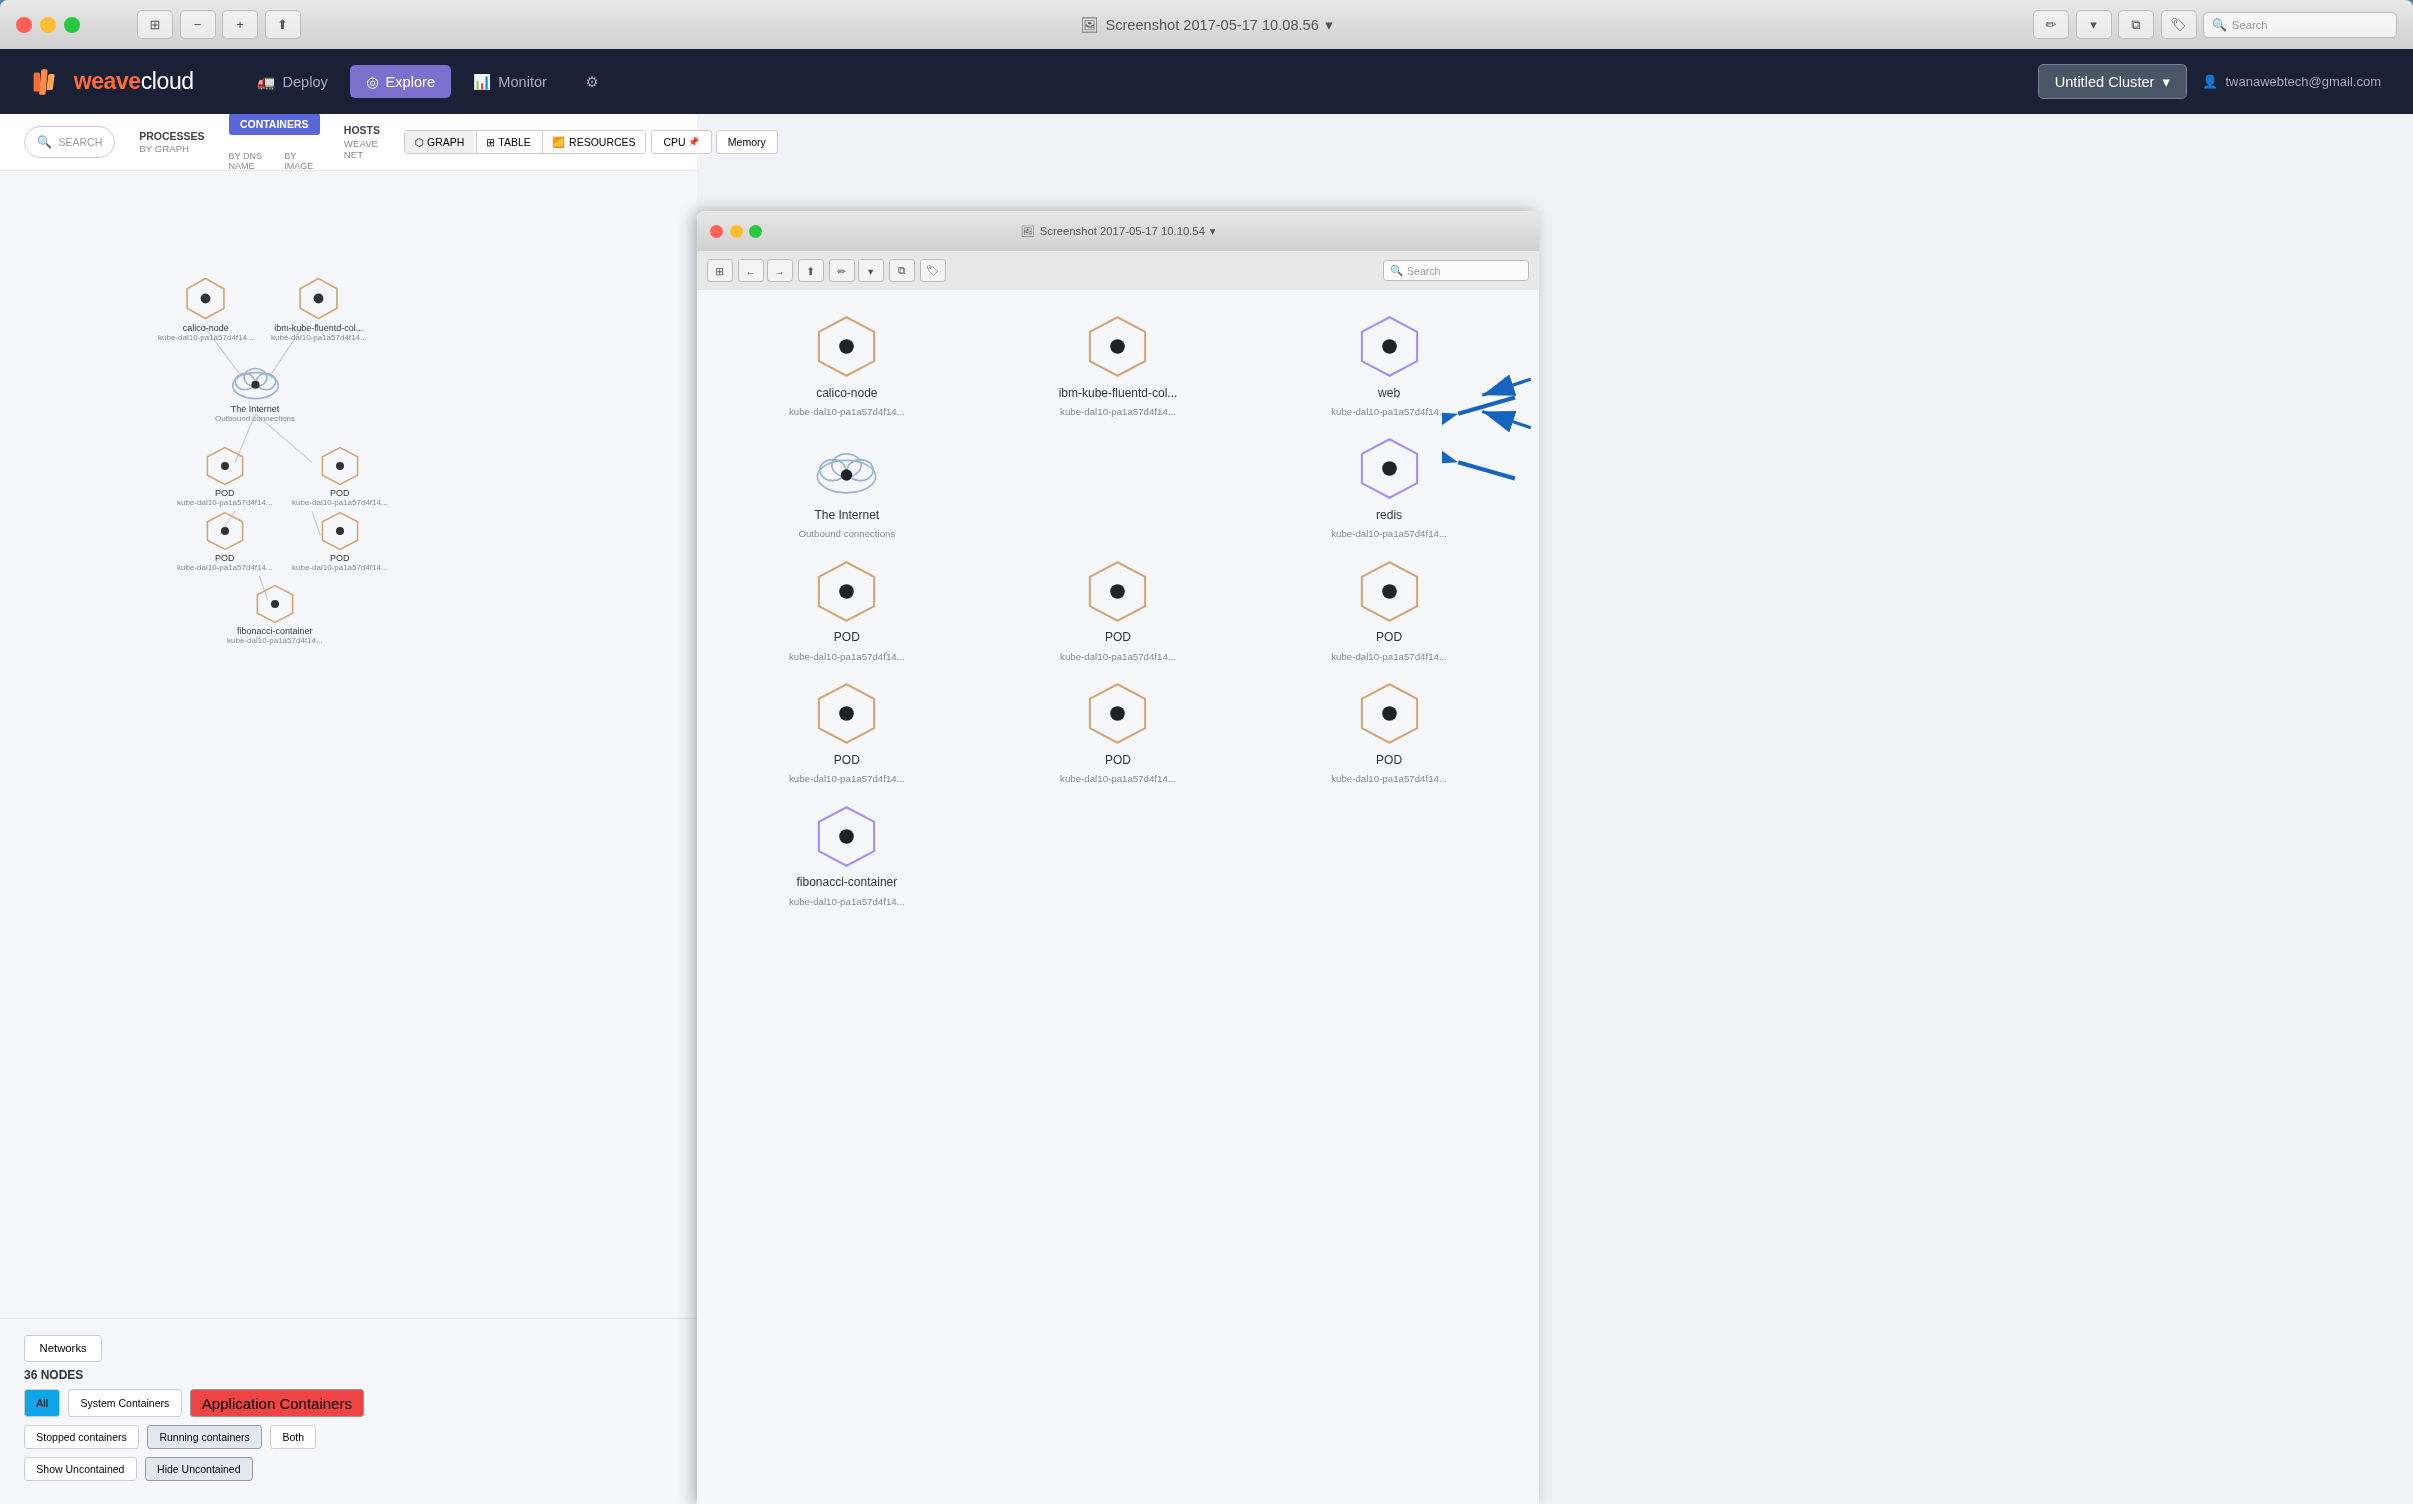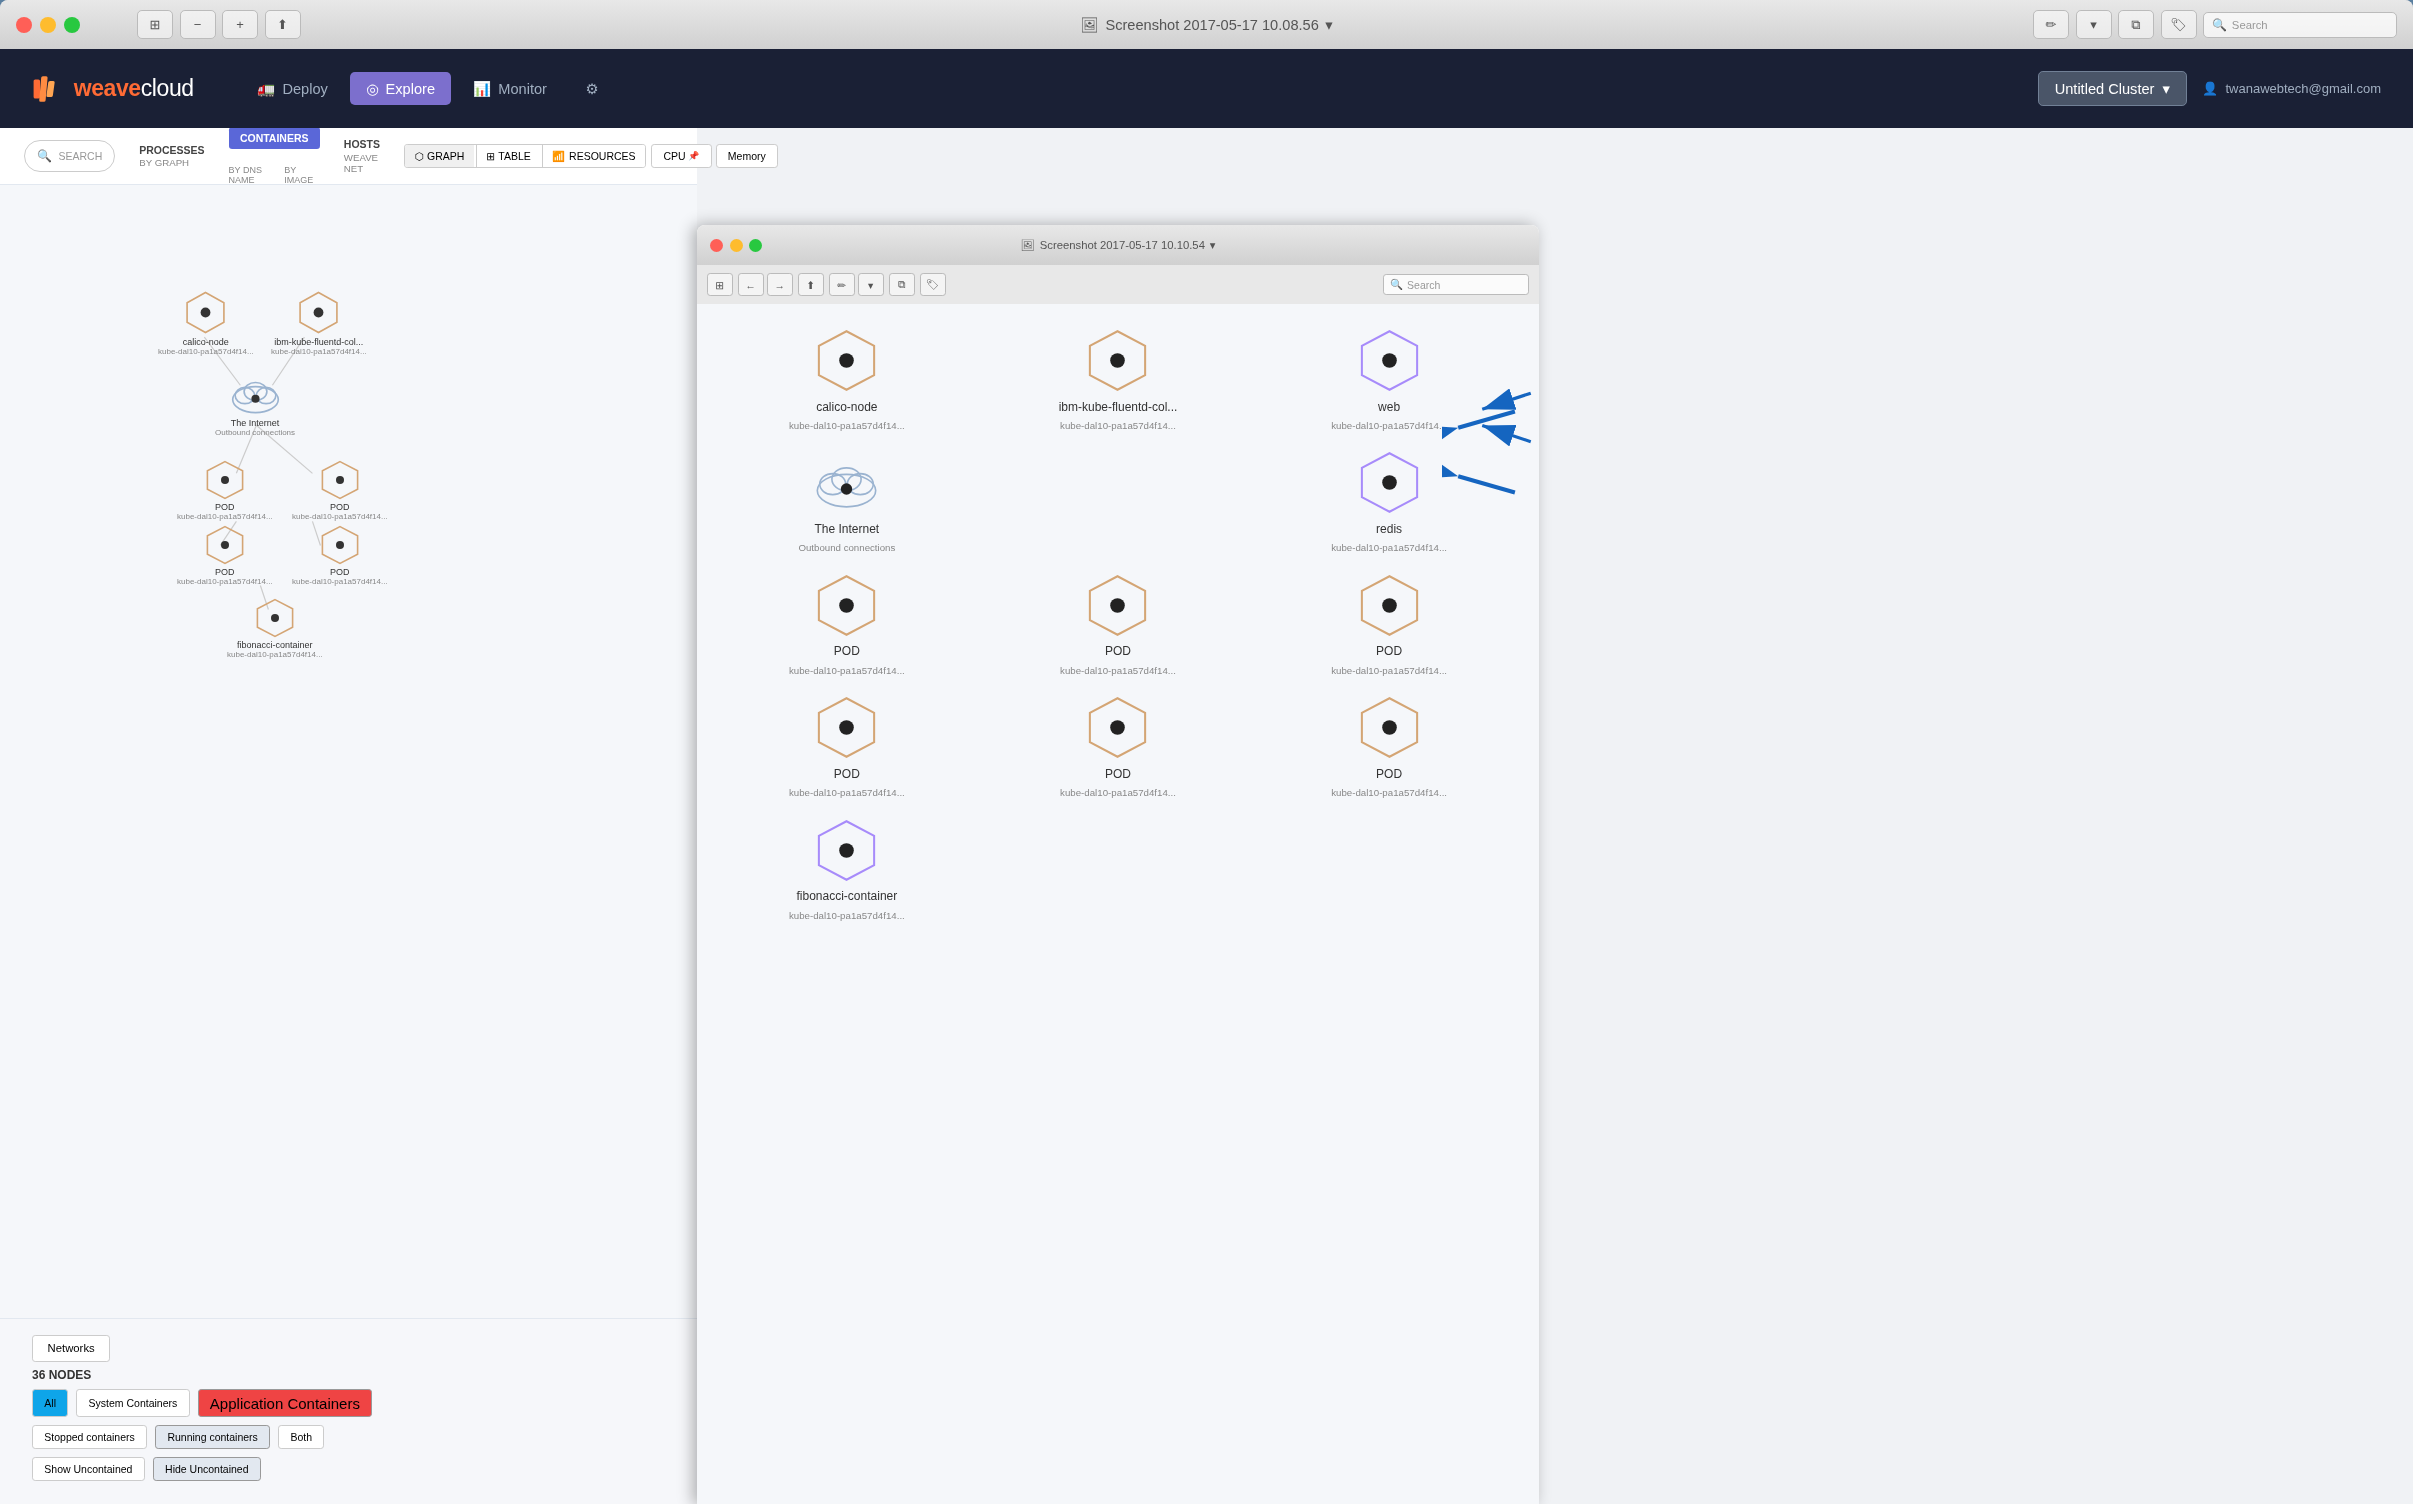--- a/index.html
+++ b/index.html
@@ -97,21 +97,21 @@
       position: absolute;
       top: 49px;
       left: 0; right: 0; bottom: 0;
       background: #2d3748;
       display: flex;
       flex-direction: column;
     }
 
     
     .app-navbar {
-      height: 79px;
+      height: 65px;
       background: #1a2035;
       display: flex;
       align-items: center;
       padding: 0 32px;
       gap: 32px;
       flex-shrink: 0;
     }
 
     .app-logo {
       display: flex;
@@ -234,21 +234,21 @@
       overflow: hidden;
     }
 
     
     .bottom-controls {
       position: absolute;
       bottom: 0;
       left: 0;
       width: 783px;
       background: rgba(245,247,250,0.95);
-      padding: 16px 32px;
+      padding: 16px 24px;
       border-top: 0.8px solid #e2e8f0;
     }
 
     .bottom-row {
       display: flex;
       gap: 8px;
       margin-bottom: 8px;
     }
 
     

